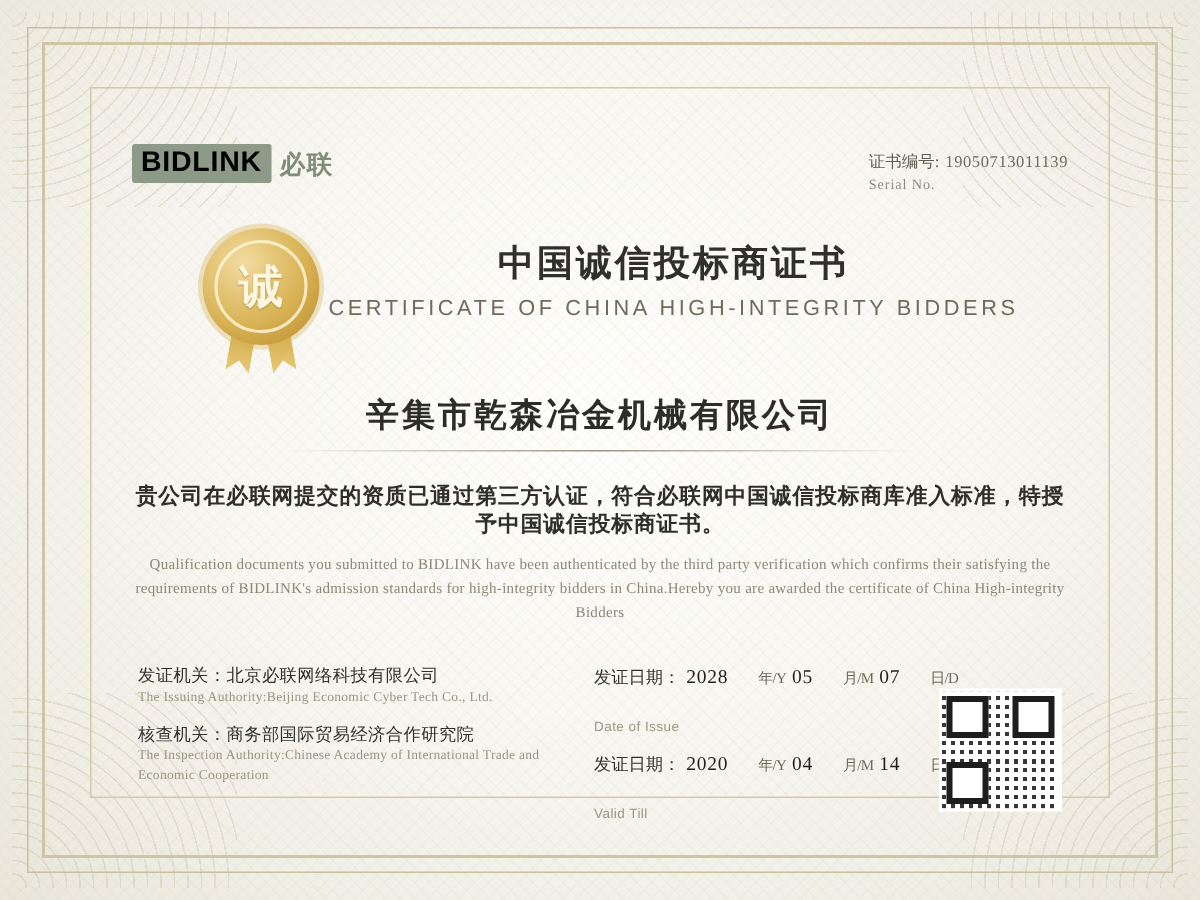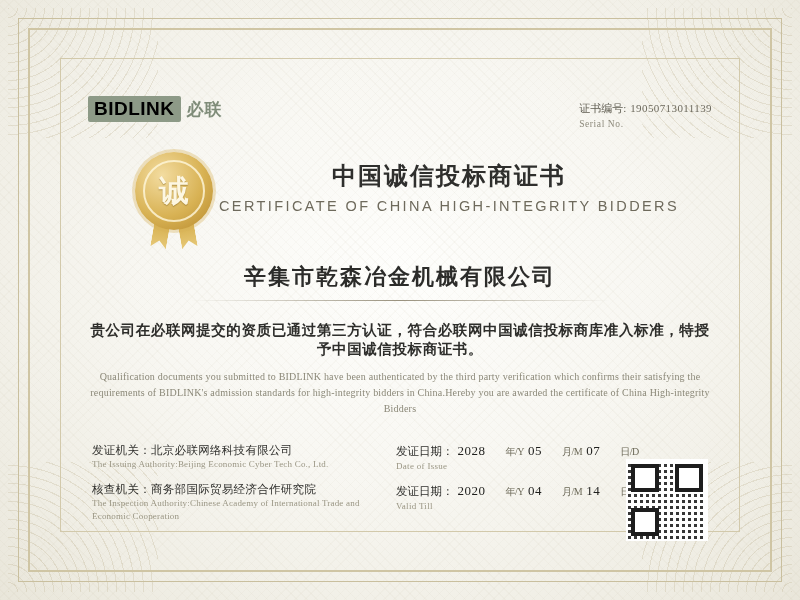--- a/index.html
+++ b/index.html
@@ -285,24 +285,24 @@
     color: #1f1f1d;
     letter-spacing: 0.5px;
   }
   .date-unit {
     font-size: 10px;
     color: #6b6857;
     letter-spacing: -0.5px;
     margin-left: 16px;
   }
   .date-label-en {
-    font-family: Liberation Serif, serif;
+    font-family: Liberation Sans, sans-serif;
     font-size: 9px;
     color: #9a9684;
-    margin-top: 2px;
+    margin-top: 20px;
     letter-spacing: 0.3px;
   }
 
   
   .qr-zone {
     width: 78px;
     height: 78px;
     flex: 0 0 auto;
     margin-top: 16px;
     background:

